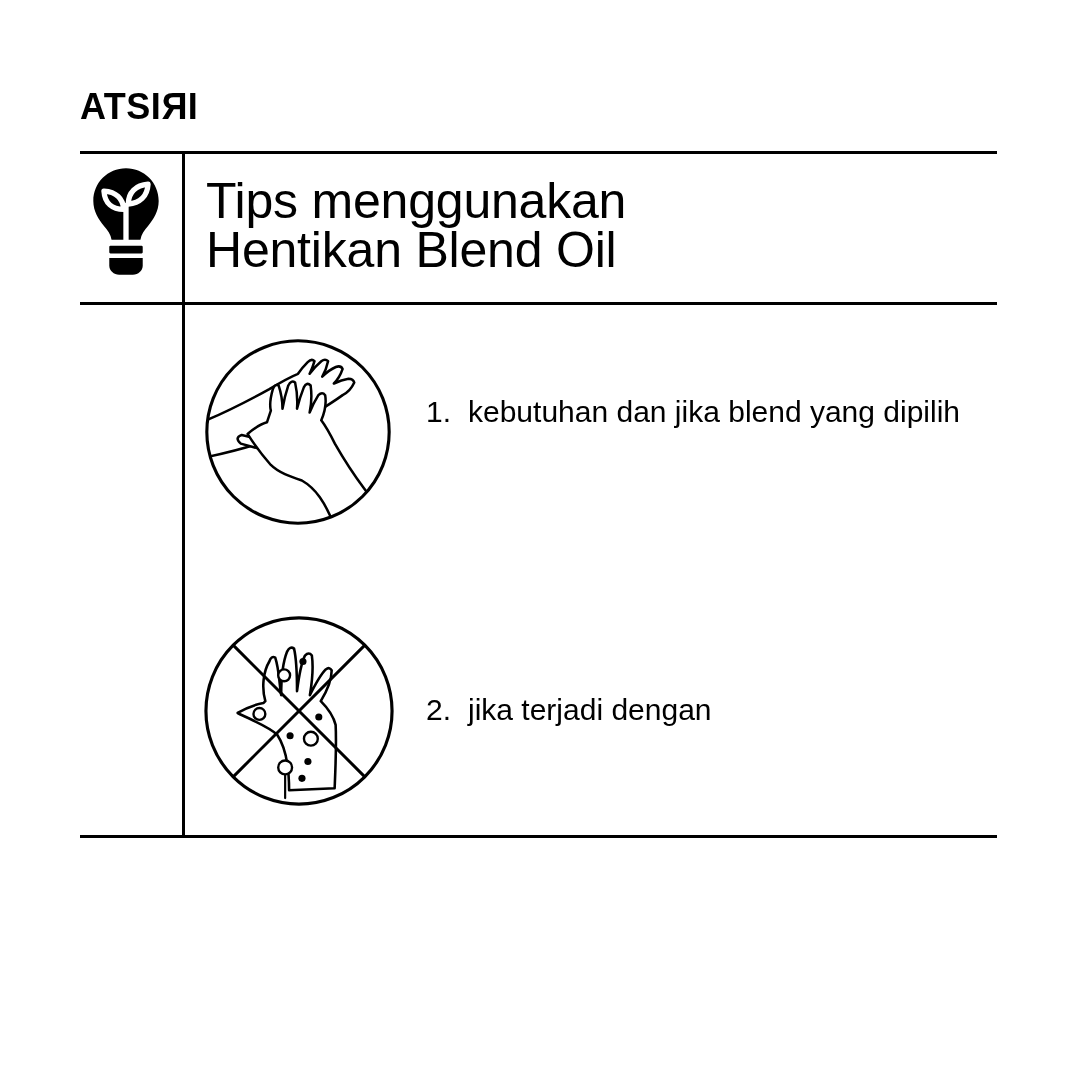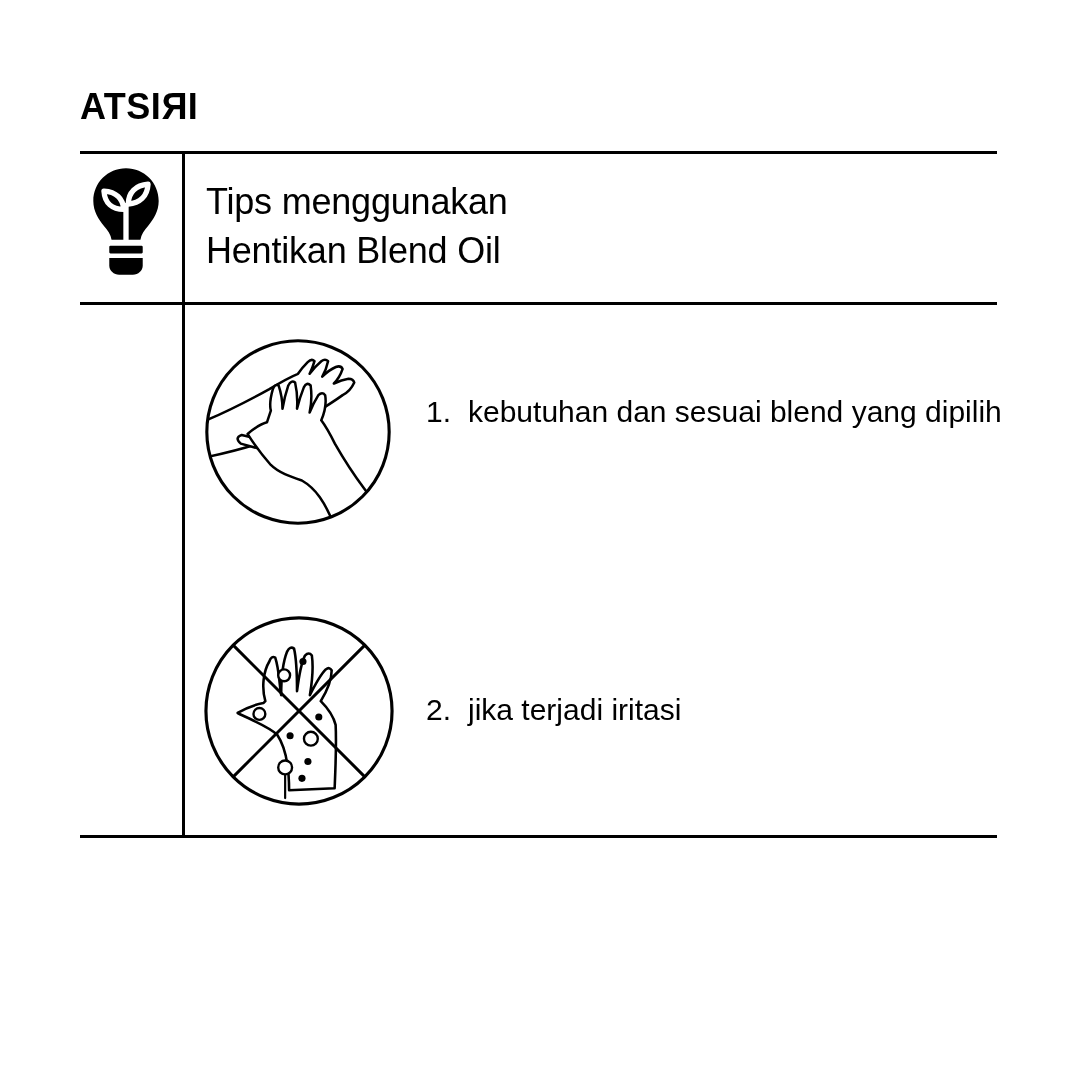--- a/index.html
+++ b/index.html
@@ -19,21 +19,21 @@
   .logo .mirror{display:inline-block;transform:scaleX(-1);}
   .rule{position:absolute;background:#000;}
   .rule-h{height:3px;left:80px;width:917px;}
   .rule-top{top:151px;}
   .rule-mid{top:302px;}
   .rule-bottom{top:835px;}
   .rule-v{top:151px;left:182px;width:3px;height:687px;}
   .bulb-icon{position:absolute;left:88px;top:166px;width:76px;height:114px;}
   .title{
     position:absolute;left:206px;top:177px;
-    font-size:36px;line-height:49px;font-weight:400;
+    font-size:50px;line-height:49px;font-weight:400;
     letter-spacing:-0.2px;
   }
   .title span{display:block;}
   .illus{position:absolute;}
   .illus-1{left:201px;top:335px;width:194px;height:194px;}
   .illus-2{left:200px;top:612px;width:198px;height:198px;}
   .tip{
     position:absolute;left:426px;
     font-size:30px;line-height:38px;font-weight:400;
     display:flex;
@@ -101,21 +101,21 @@
         C130 96 134 104 138 112 C146 126 156 142 168 158 L180 174
         L138 198 C128 172 118 158 104 150 C92 146 80 142 72 134
         Q58 118 48 102 Z"></path>
     </g>
     <circle class="ink" cx="100" cy="100" r="94" stroke-width="3.2"></circle>
   </svg>
 
   <div class="tip tip-1">
     <span class="num">1.</span>
     <div class="lines">
-      <span>kebutuhan dan sesuai blend yang dipilih</span>
+      <span>kebutuhan dan jika blend yang dipilih</span>
     </div>
   </div>
 
   <svg class="illus illus-2" viewBox="0 0 200 200" aria-hidden="true">
     <defs>
       <clipPath id="clip2">
           <circle cx="100" cy="100" r="94"></circle>
         </clipPath>
     </defs>
     <g clip-path="url(#clip2)">
@@ -149,17 +149,17 @@
         <path d="M33 33 L167 167"></path>
         <path d="M167 33 L33 167"></path>
       </g>
     </g>
     <circle class="ink" cx="100" cy="100" r="94" stroke-width="3.2"></circle>
   </svg>
 
   <div class="tip tip-2">
     <span class="num">2.</span>
     <div class="lines">
-      <span>jika terjadi iritasi</span>
+      <span>jika terjadi dengan</span>
     </div>
   </div>
 
 </div>
 
 </body></html>

